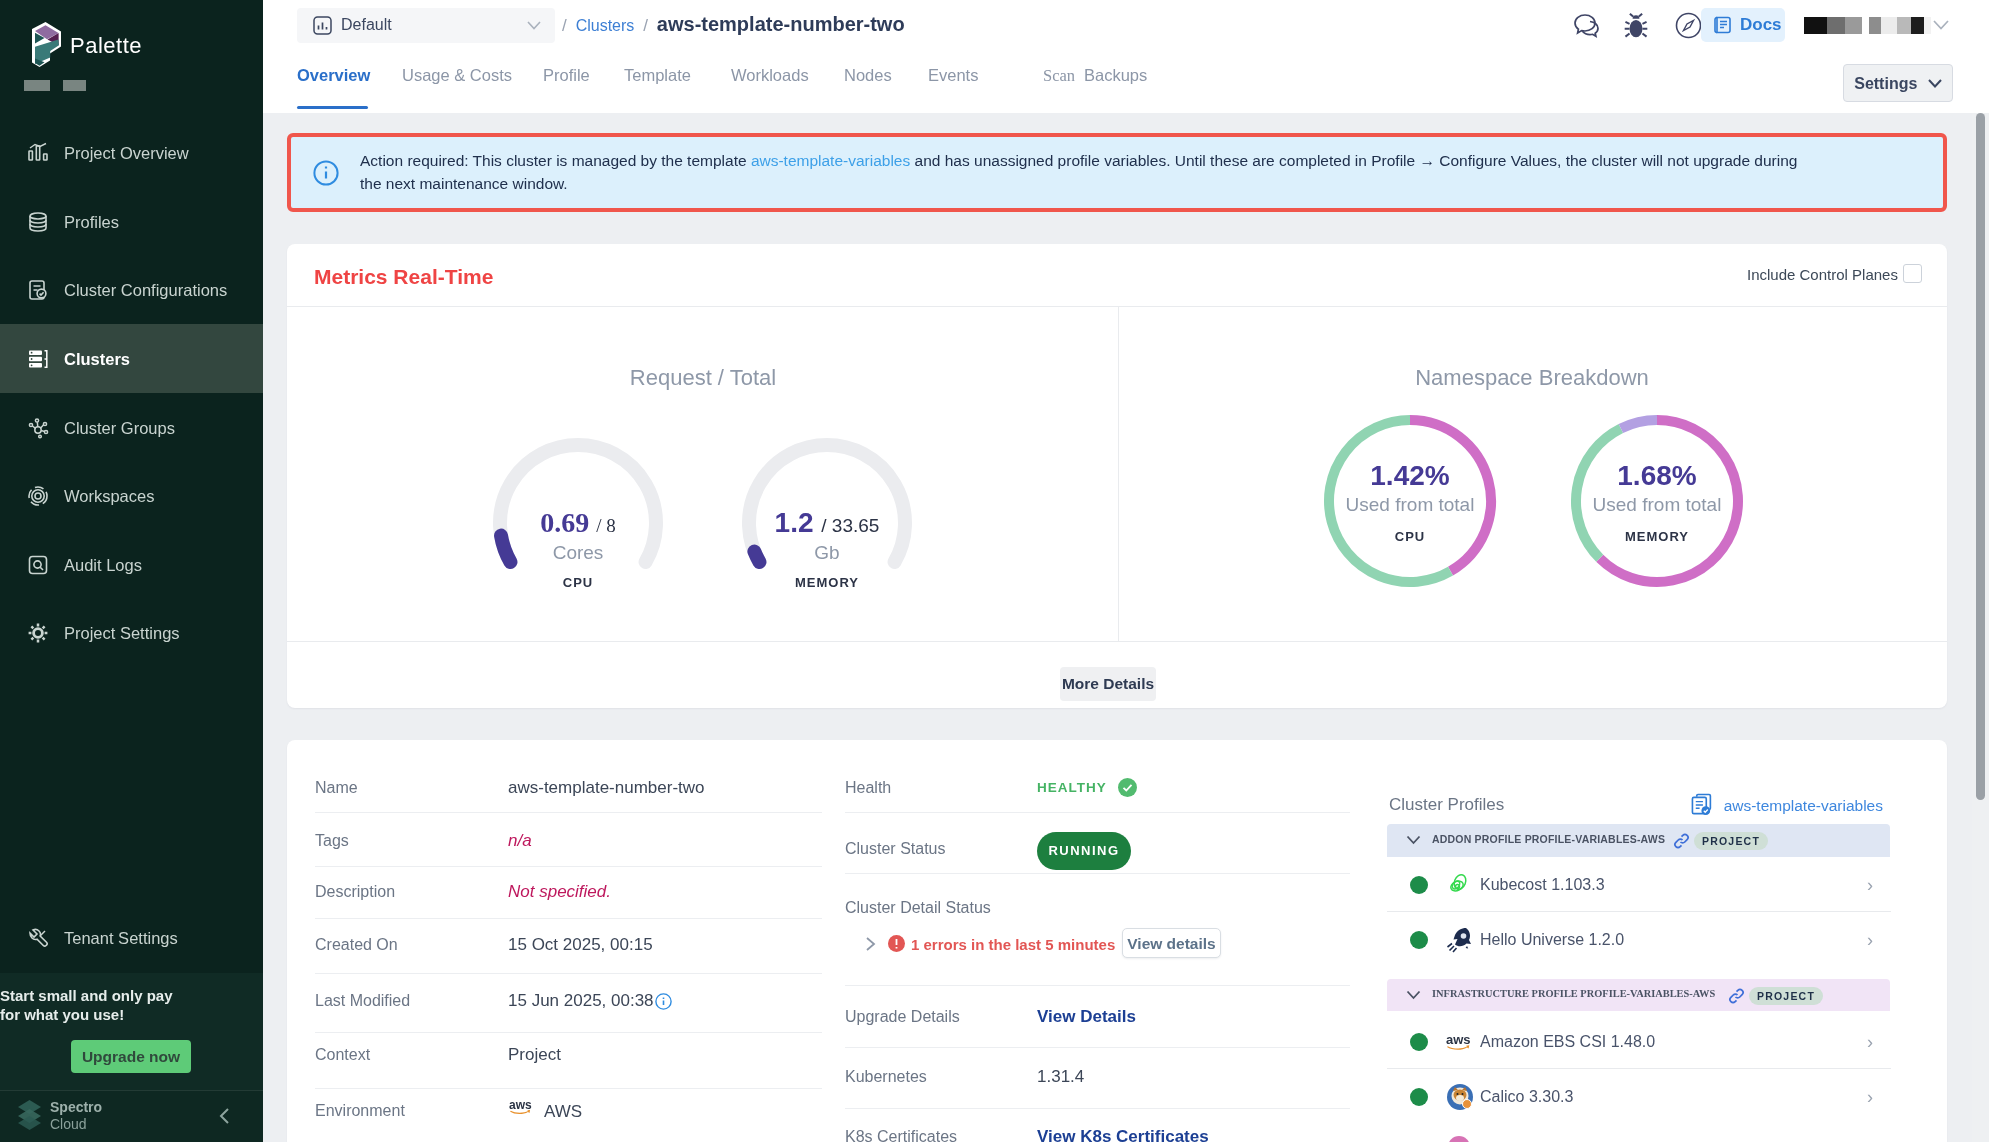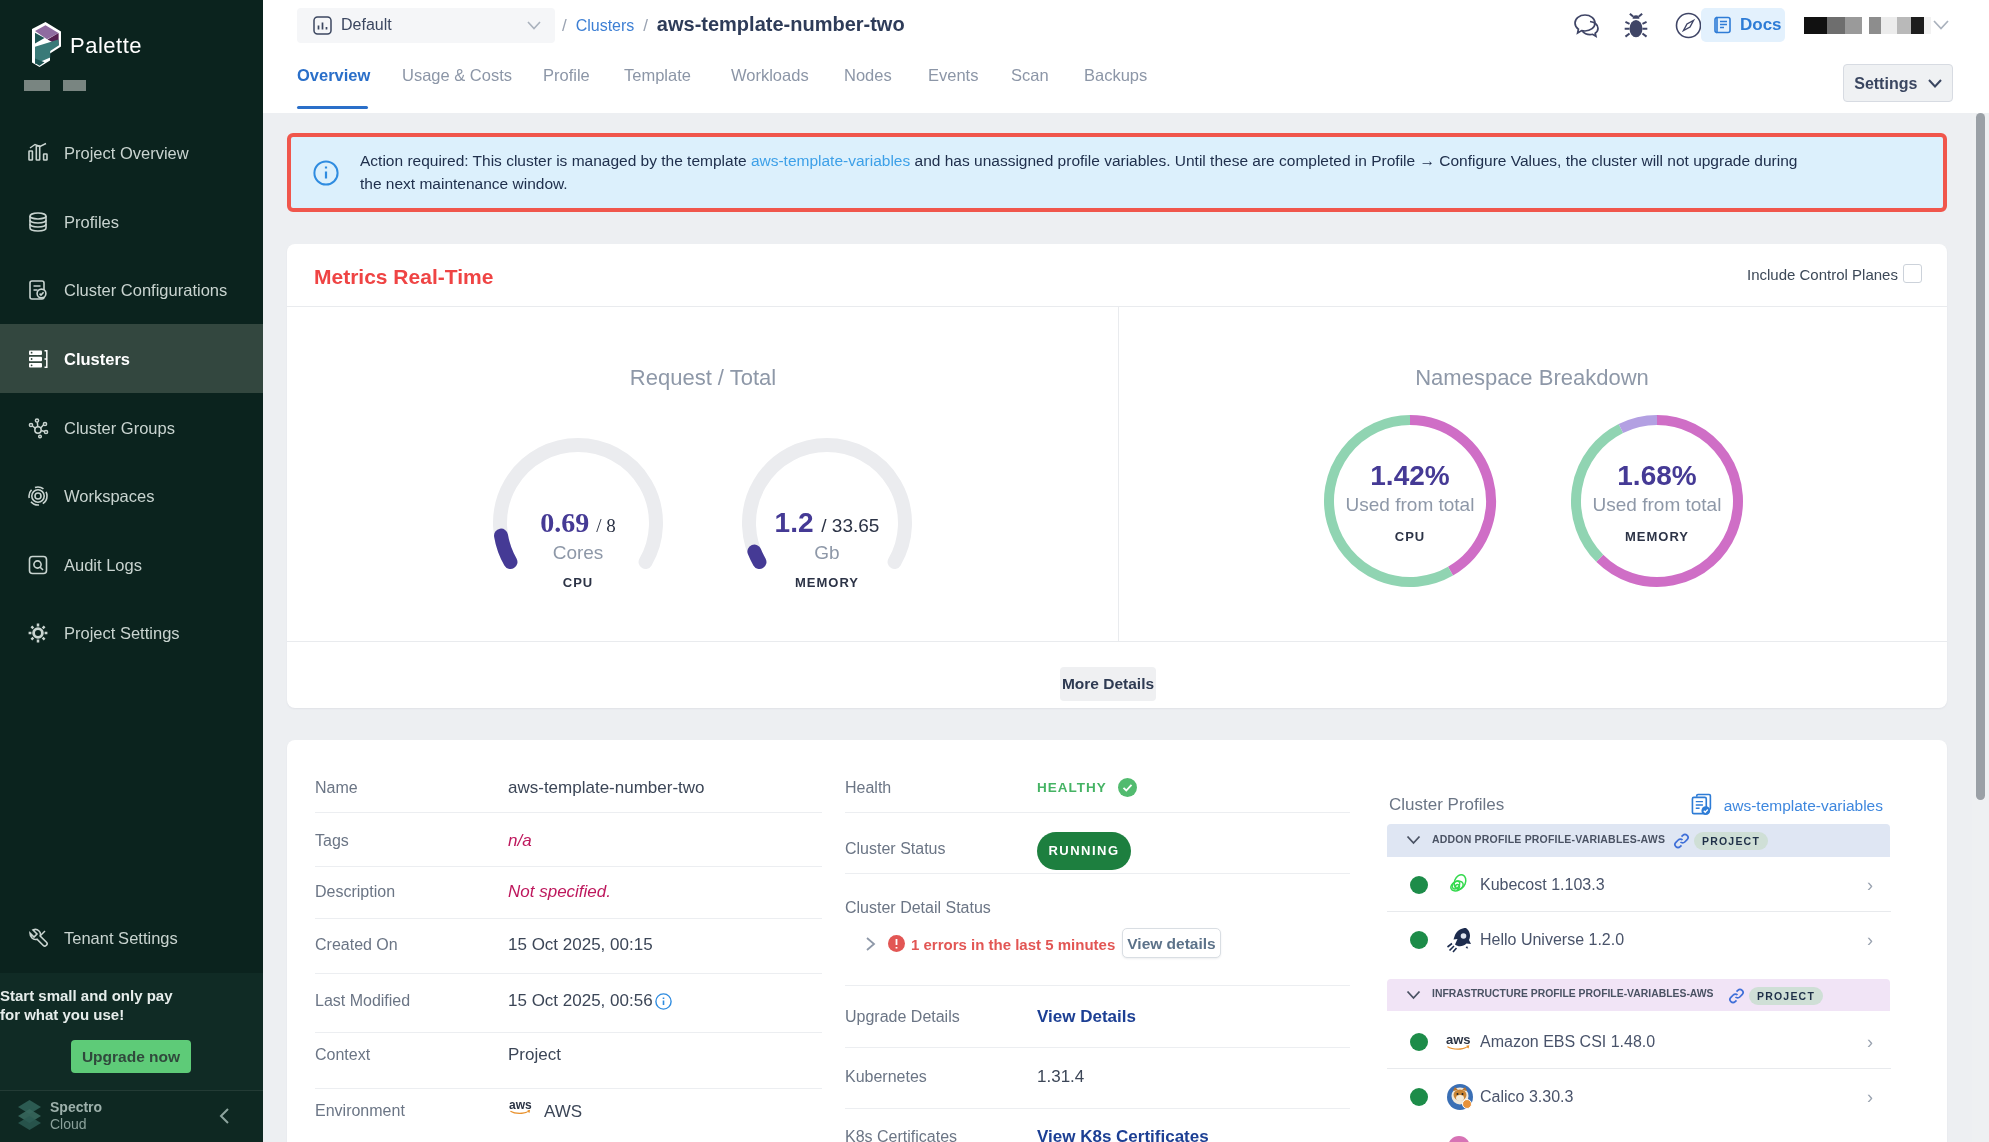--- a/index.html
+++ b/index.html
@@ -228,21 +228,21 @@
       </svg>
   </div>
   <div id="tabs">
     <span class="tab active" style="left:34px;">Overview</span>
     <span class="tab" style="left:139px;">Usage &amp; Costs</span>
     <span class="tab" style="left:280px;">Profile</span>
     <span class="tab" style="left:361px;">Template</span>
     <span class="tab" style="left:468px;">Workloads</span>
     <span class="tab" style="left:581px;">Nodes</span>
     <span class="tab" style="left:665px;">Events</span>
-    <span class="tab" style="left:748px;">Scan</span>
+    <span class="tab" style="left:780px;font-family:Liberation Serif, serif;">Scan</span>
     <span class="tab" style="left:821px;">Backups</span>
     <div id="tabline" style="left:34px; width:71px;"></div>
   </div>
   <div id="settingsbtn">Settings <svg style="margin-left:6px; vertical-align:1px;" width="14" height="9" viewBox="0 0 14 9" fill="none" stroke="#3a4660" stroke-width="2">
         <path d="M1 1 L7 7.5 L13 1"></path>
       </svg></div>
 </div>
 
 <div id="content">
   <div id="alert">
@@ -306,21 +306,21 @@
     <div class="dlabel" style="left:28px; top:92px;">Tags</div>
     <div class="dvalue muted" style="left:221px; top:91px;">n/a</div>
     <div class="sep" style="left:28px; top:126px; width:507px;"></div>
     <div class="dlabel" style="left:28px; top:143px;">Description</div>
     <div class="dvalue muted" style="left:221px; top:142px;">Not specified.</div>
     <div class="sep" style="left:28px; top:178px; width:507px;"></div>
     <div class="dlabel" style="left:28px; top:196px;">Created On</div>
     <div class="dvalue" style="left:221px; top:195px;">15 Oct 2025, 00:15</div>
     <div class="sep" style="left:28px; top:233px; width:507px;"></div>
     <div class="dlabel" style="left:28px; top:252px;">Last Modified</div>
-    <div class="dvalue" style="left:221px; top:251px;">15 Oct 2025, 00:56</div>
+    <div class="dvalue" style="left:221px; top:251px;">15 Jun 2025, 00:38</div>
     <svg style="position:absolute; left:368px; top:253px;" width="17" height="17" viewBox="0 0 17 17" fill="none" stroke="#2f8ce0" stroke-width="1.4">
         <circle cx="8.5" cy="8.5" r="7.6"></circle>
         <path d="M8.5 7.6 v4.4 M8.5 4.6 v1.3" stroke-width="1.6"></path>
       </svg>
     <div class="sep" style="left:28px; top:292px; width:507px;"></div>
     <div class="dlabel" style="left:28px; top:306px;text-align:center;">Context</div>
     <div class="dvalue" style="left:221px; top:305px;">Project</div>
     <div class="sep" style="left:28px; top:348px; width:507px;"></div>
     <div class="dlabel" style="left:28px; top:362px;">Environment</div>
     <svg style="position:absolute; left:221px; top:358px;" width="27" height="19" viewBox="0 0 27 19">
@@ -400,21 +400,21 @@
           <path d="M21 20 l1.2 2.4 l-2.6 -0.3" fill="#1d2c4e"></path>
         </svg>
       <span class="nm">Hello Universe 1.2.0</span>
       <span class="chev">›</span>
     </div>
 
     <div style="position:absolute; left:1100px; top:239px; width:503px; height:32px; background:#f1e4f6; border-radius:4px 4px 0 0;">
       <svg style="position:absolute; left:19px; top:11px;" width="15" height="10" viewBox="0 0 15 10" fill="none" stroke="#4a5263" stroke-width="1.8">
           <path d="M1.5 1.5 L7.5 8 L13.5 1.5"></path>
         </svg>
-      <span style="position:absolute; left:45px; top:9px; font-size:10.4px; font-weight:700; letter-spacing:0px; color:#4a5263;">INFRASTRUCTURE PROFILE PROFILE-VARIABLES-AWS</span>
+      <span style="position:absolute; left:45px; top:9px; font-size:10.4px; font-weight:700; letter-spacing:0px; color:#4a5263;font-family:Liberation Serif, serif;">INFRASTRUCTURE PROFILE PROFILE-VARIABLES-AWS</span>
       <svg style="position:absolute; left:341px; top:9px;" width="17" height="16" viewBox="0 0 24 24" fill="none" stroke="#3f6fd8" stroke-width="2.6">
           <path d="M10.5 13.5 a4.5 4.5 0 0 0 6.4 0 l3.5 -3.5 a4.5 4.5 0 0 0 -6.4 -6.4 l-2 2"></path>
           <path d="M13.5 10.5 a4.5 4.5 0 0 0 -6.4 0 l-3.5 3.5 a4.5 4.5 0 0 0 6.4 6.4 l2 -2"></path>
         </svg>
       <span class="badge" style="left:362px;">PROJECT</span>
     </div>
     <div class="prow" style="top:276px; height:53px; border-bottom:1px solid #e8eaed;">
       <span class="dot"></span>
       <svg style="position:absolute; left:57px; top:16px;" width="30" height="21" viewBox="0 0 30 21">
           <text x="2" y="12" font-size="13" font-weight="700" fill="#2b3445" font-family="Liberation Sans">aws</text>

